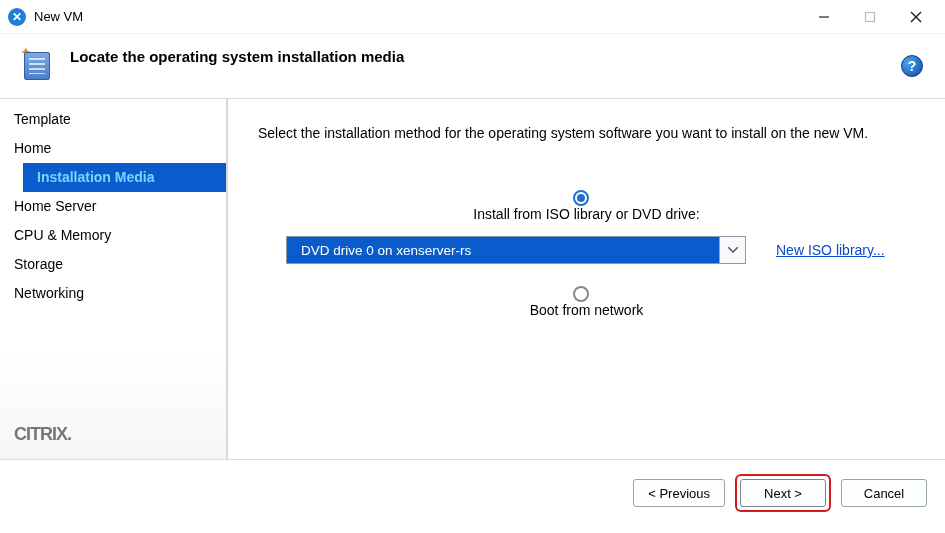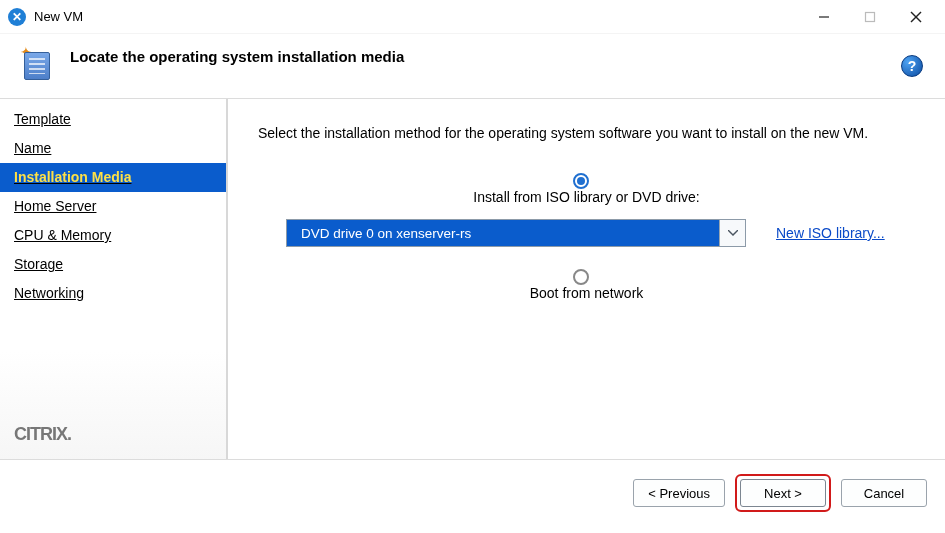--- a/index.html
+++ b/index.html
@@ -101,48 +101,48 @@
   .sidebar {
     width: 228px;
     border-right: 2px solid #d8d8d8;
     display: flex;
     flex-direction: column;
     background: linear-gradient(#ffffff 70%, #f6f6f6 100%);
   }
   .sidebar .steps {
     flex: 1 1 auto;
     padding: 6px 0 0 0;
-    text-decoration: underline;
   }
   .step {
     padding: 6px 14px 7px 14px;
     font-size: 14px;
     cursor: default;
   }
   .step.selected {
     background: #0a5ccc;
-    color: #fde047;
+    color: #7dd3fc;
     font-weight: 600;
+    margin-left: 23px;
   }
   .sidebar .brand {
     padding: 12px 14px 14px 14px;
     font-family: Arial, sans-serif;
     font-size: 18px;
     font-weight: 900;
     letter-spacing: -1px;
     color: #777;
   }
   .brand .dot { color: #777; }
   .content {
     flex: 1 1 auto;
     padding: 26px 30px 10px 30px;
   }
   .instruction {
     font-size: 14px;
-    margin-bottom: 32px;
+    margin-bottom: 49px;
   }
   .radio-row {
     display: flex;
     align-items: center;
     margin-bottom: 14px;
     font-size: 14px;
     flex-direction: column;
   }
   .radio {
     width: 16px; height: 16px;
@@ -253,21 +253,21 @@
     <div class="doc"></div>
   </div>
   <h1>Locate the operating system installation media</h1>
   <div class="help-btn">?</div>
 </div>
 
 <div class="body-area">
   <div class="sidebar">
     <div class="steps">
       <div class="step">Template</div>
-      <div class="step">Name</div>
+      <div class="step">Home</div>
       <div class="step selected">Installation Media</div>
       <div class="step">Home Server</div>
       <div class="step">CPU &amp; Memory</div>
       <div class="step">Storage</div>
       <div class="step">Networking</div>
     </div>
     <div class="brand">
       <span>CITRIX</span><span class="dot">.</span>
     </div>
   </div>

